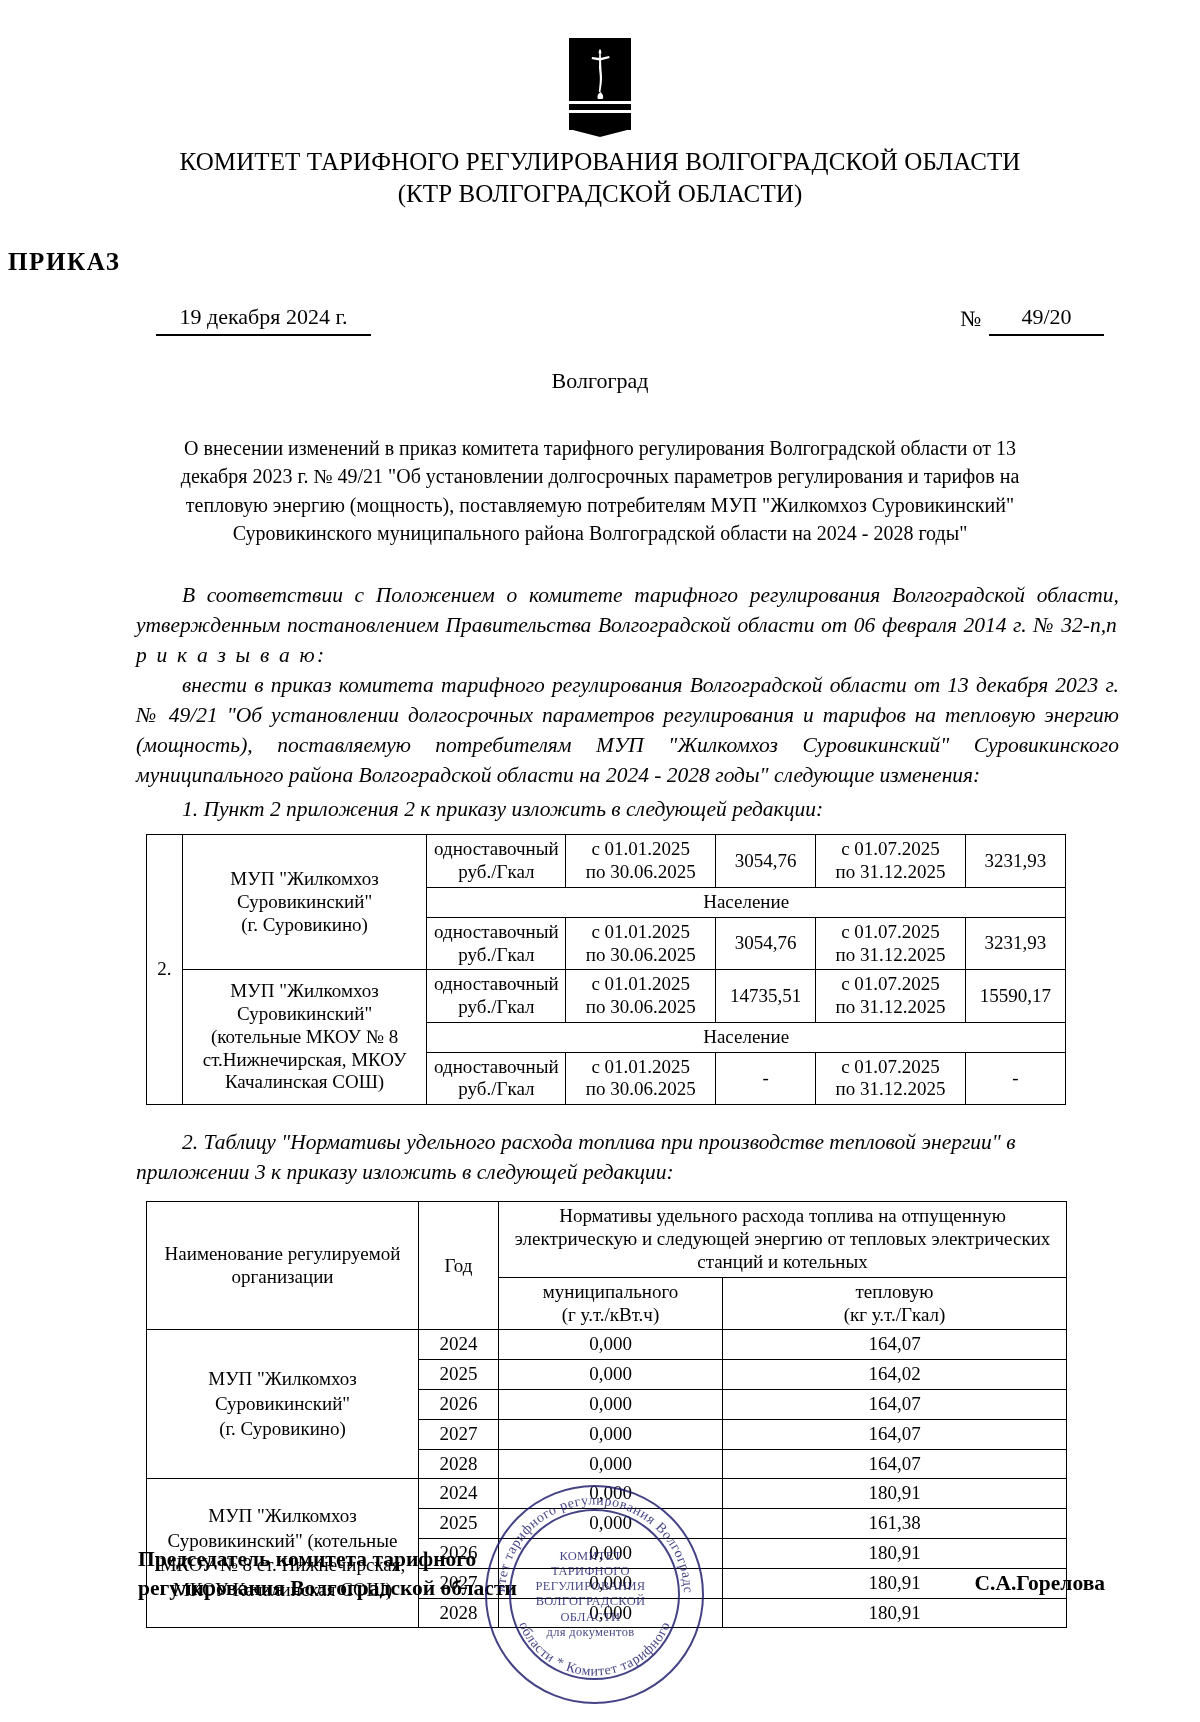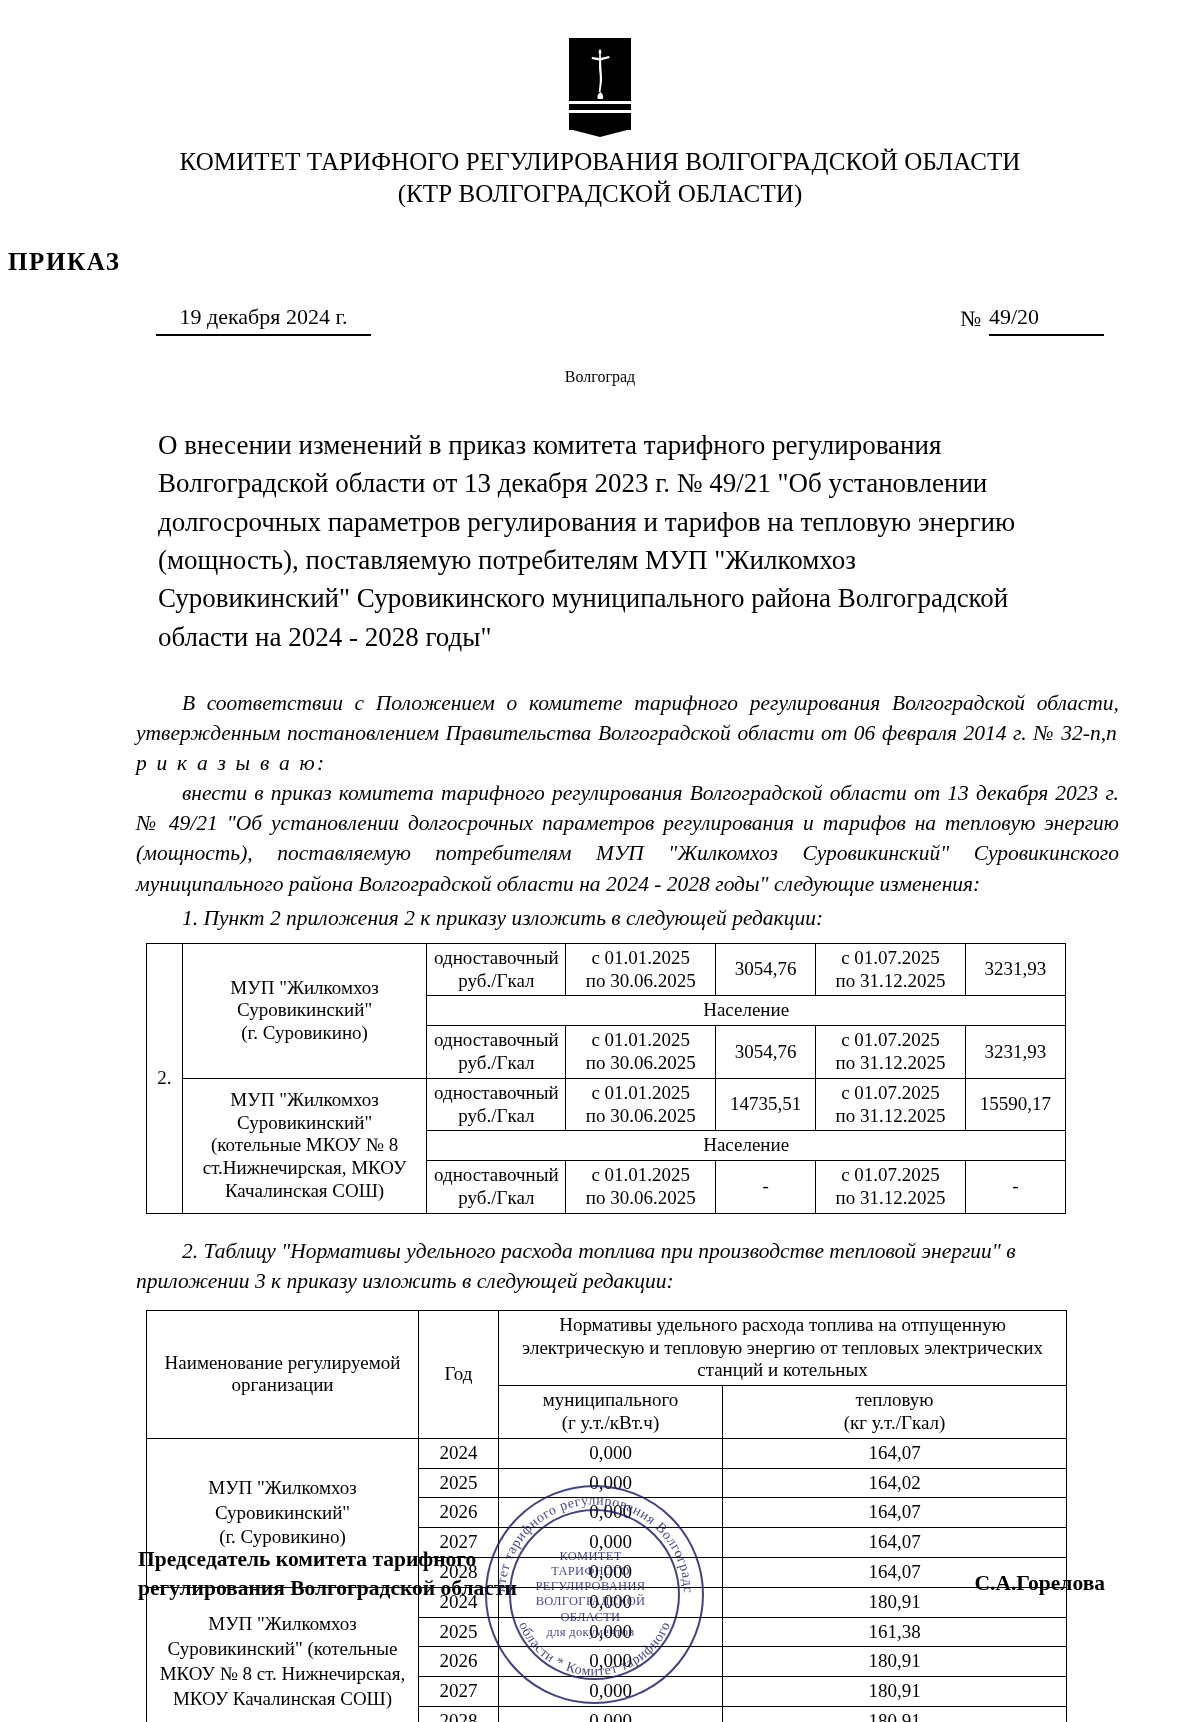--- a/index.html
+++ b/index.html
@@ -104,36 +104,36 @@
     right: 88px;
     top: 0;
     display: flex;
     align-items: flex-end;
     gap: 8px;
     font-size: 22px;
   }
   .num-field .nolabel { padding-bottom: 4px; }
   .num-field .noval {
     min-width: 115px;
-    text-align: left;
+    text-align: center;
     border-bottom: 2px solid #000;
     padding-bottom: 4px;
   }
 
   .city {
     text-align: center;
-    font-size: 16px;
+    font-size: 22px;
     margin-top: 24px;
   }
 
   
   .subject {
     margin: 40px 150px 0 150px;
-    text-align: left;
-    font-size: 27px;
+    text-align: center;
+    font-size: 20px;
     line-height: 1.42;
   }
 
   
   .body-block {
     margin: 32px 73px 0 128px;
     font-size: 21.5px;
     line-height: 1.40;
     font-style: italic;
   }
@@ -395,21 +395,21 @@
       </colgroup>
       <thead>
         <tr>
           <th rowspan="2">
             <div>Наименование регулируемой</div>
             <div>организации</div>
           </th>
           <th rowspan="2">Год</th>
           <th colspan="2">
             <div>Нормативы удельного расхода топлива на отпущенную</div>
-            <div>электрическую и тепловую энергию от тепловых электрических</div>
+            <div>электрическую и следующей энергию от тепловых электрических</div>
             <div>станций и котельных</div>
           </th>
         </tr>
         <tr>
           <th>
             <div>муниципального</div>
             <div>(г у.т./кВт.ч)</div>
           </th>
           <th>
             <div>тепловую</div>

